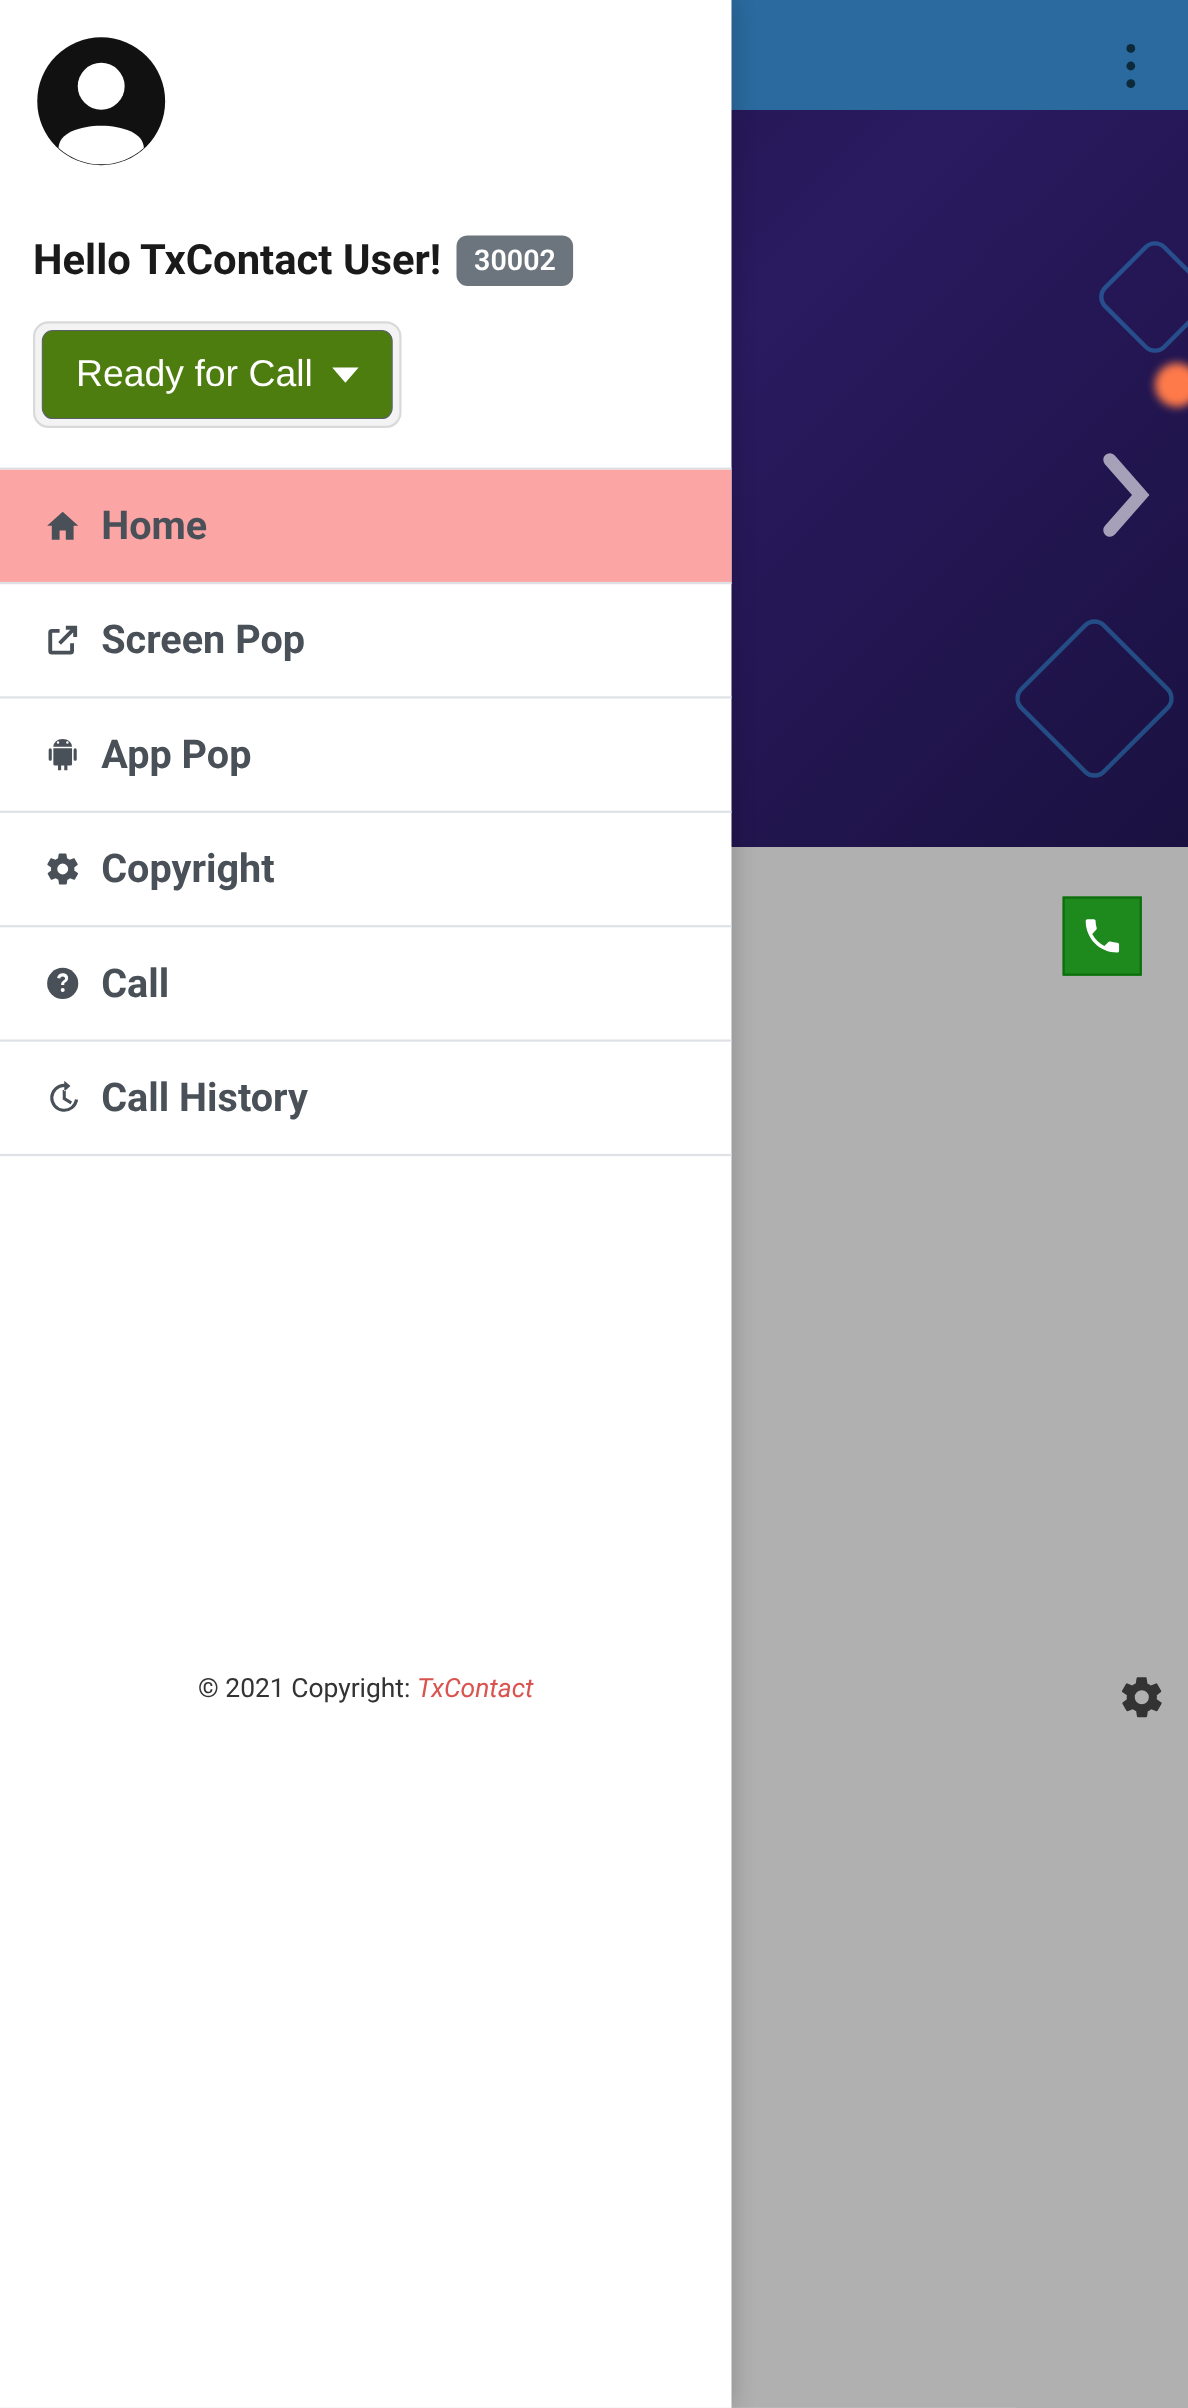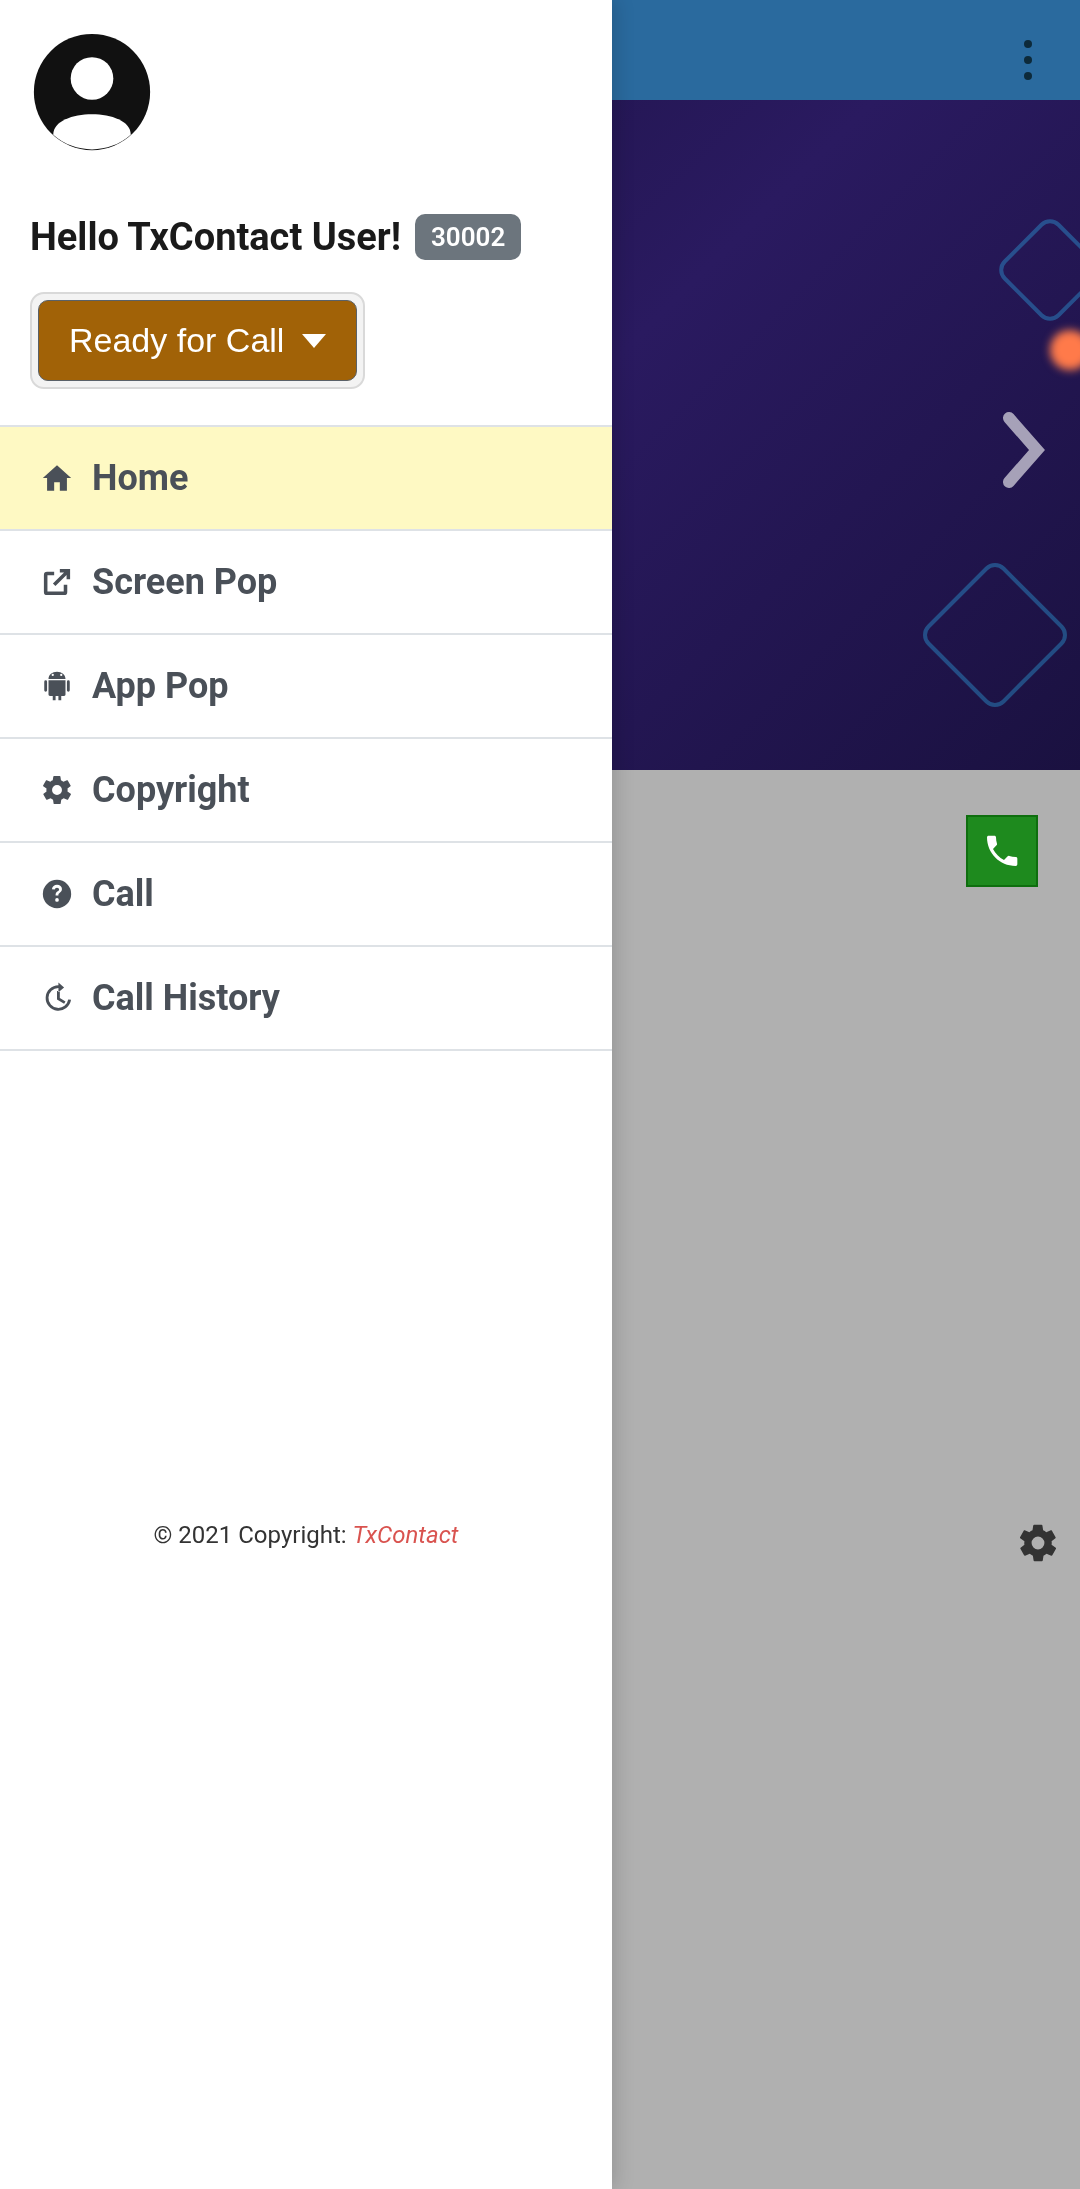--- a/index.html
+++ b/index.html
@@ -11,33 +11,33 @@
   .bg-header { position: absolute; top: 0; left: 0; right: 0; height: 100px; background: #2a6a9e; }
   .bg-hero { position: absolute; top: 100px; left: 0; right: 0; height: 670px; background: linear-gradient(135deg, #1a1140 0%, #2a1a60 50%, #1a1140 100%); overflow: hidden; }
   .bg-gear { position: absolute; bottom: 620px; right: 20px; color: #333; }
   .bg-call-btn { position: absolute; top: 815px; right: 42px; width: 72px; height: 72px; background: #1e8a1e; border: 2px solid #0e6e0e; display: flex; align-items: center; justify-content: center; }
   .bg-dots { position: absolute; top: 40px; right: 48px; display: flex; flex-direction: column; gap: 8px; }
   .bg-dots span { width: 8px; height: 8px; background: #0d2a3a; border-radius: 50%; }
   .bg-carousel-next { position:absolute; top:310px; right:30px; opacity:0.6;}
   .diamond { position:absolute; width:80px; height:80px; border:4px solid #2fc0ff55; transform: rotate(45deg); border-radius:14px; }
 
   
-  .drawer { position: absolute; top: 0; left: 0; width: 612px; height: 100%; background: #fff; box-shadow: 4px 0 18px rgba(0,0,0,0.15); display: flex; flex-direction: column; justify-content: flex-end; }
+  .drawer { position: absolute; top: 0; left: 0; width: 665px; height: 100%; background: #fff; box-shadow: 4px 0 18px rgba(0,0,0,0.15); display: flex; flex-direction: column; justify-content: flex-end; }
   .drawer-top { padding: 30px 30px 36px 30px; }
   .avatar { width: 124px; height: 124px; margin: 0 0 60px 0; }
   .greeting-row { display: flex; align-items: center; gap: 14px; margin-bottom: 32px; flex-wrap: wrap; }
   .greeting { font-size: 38px; font-weight: 700; color: #1a1a1a; }
   .badge { background: #6c757d; color: #ffffff; font-size: 26px; font-weight: 600; padding: 8px 16px; border-radius: 10px; }
   .status-btn-wrap { display:inline-block; padding:6px; border:2px solid #d9d9d9; background:#f3f3f3; border-radius:14px; }
-  .status-btn { display: inline-flex; align-items: center; gap: 18px; background: #a16207; color: #fff; font-size: 34px; font-weight: 400; padding: 20px 30px; border: 1px solid #5a6168; border-radius: 10px; cursor: pointer; }
+  .status-btn { display: inline-flex; align-items: center; gap: 18px; background: #4d7c0f; color: #fff; font-size: 34px; font-weight: 400; padding: 20px 30px; border: 1px solid #5a6168; border-radius: 10px; cursor: pointer; }
   .caret { width: 0; height: 0; border-left: 12px solid transparent; border-right: 12px solid transparent; border-top: 14px solid #fff; }
 
   .menu { border-top: 2px solid #dee2e6; }
   .menu-item { display: flex; align-items: center; gap: 18px; padding: 30px 40px; font-size: 36px; font-weight: 700; color: #4a5058; border-bottom: 2px solid #dee2e6; cursor: pointer; }
-  .menu-item.active { background: #fef9c3; }
+  .menu-item.active { background: #fca5a5; }
   .menu-item svg { flex: 0 0 auto; }
 
   .drawer-footer { margin-top: auto; text-align: center; padding: 30px 0 640px 0; font-size: 24px; color: #333; }
   .drawer-footer a { color: #d9534f; text-decoration: none; font-style: italic; }
 </style>
 </head>
 <body>
 
 <div class="bg-layer">
   <div class="bg-header">

